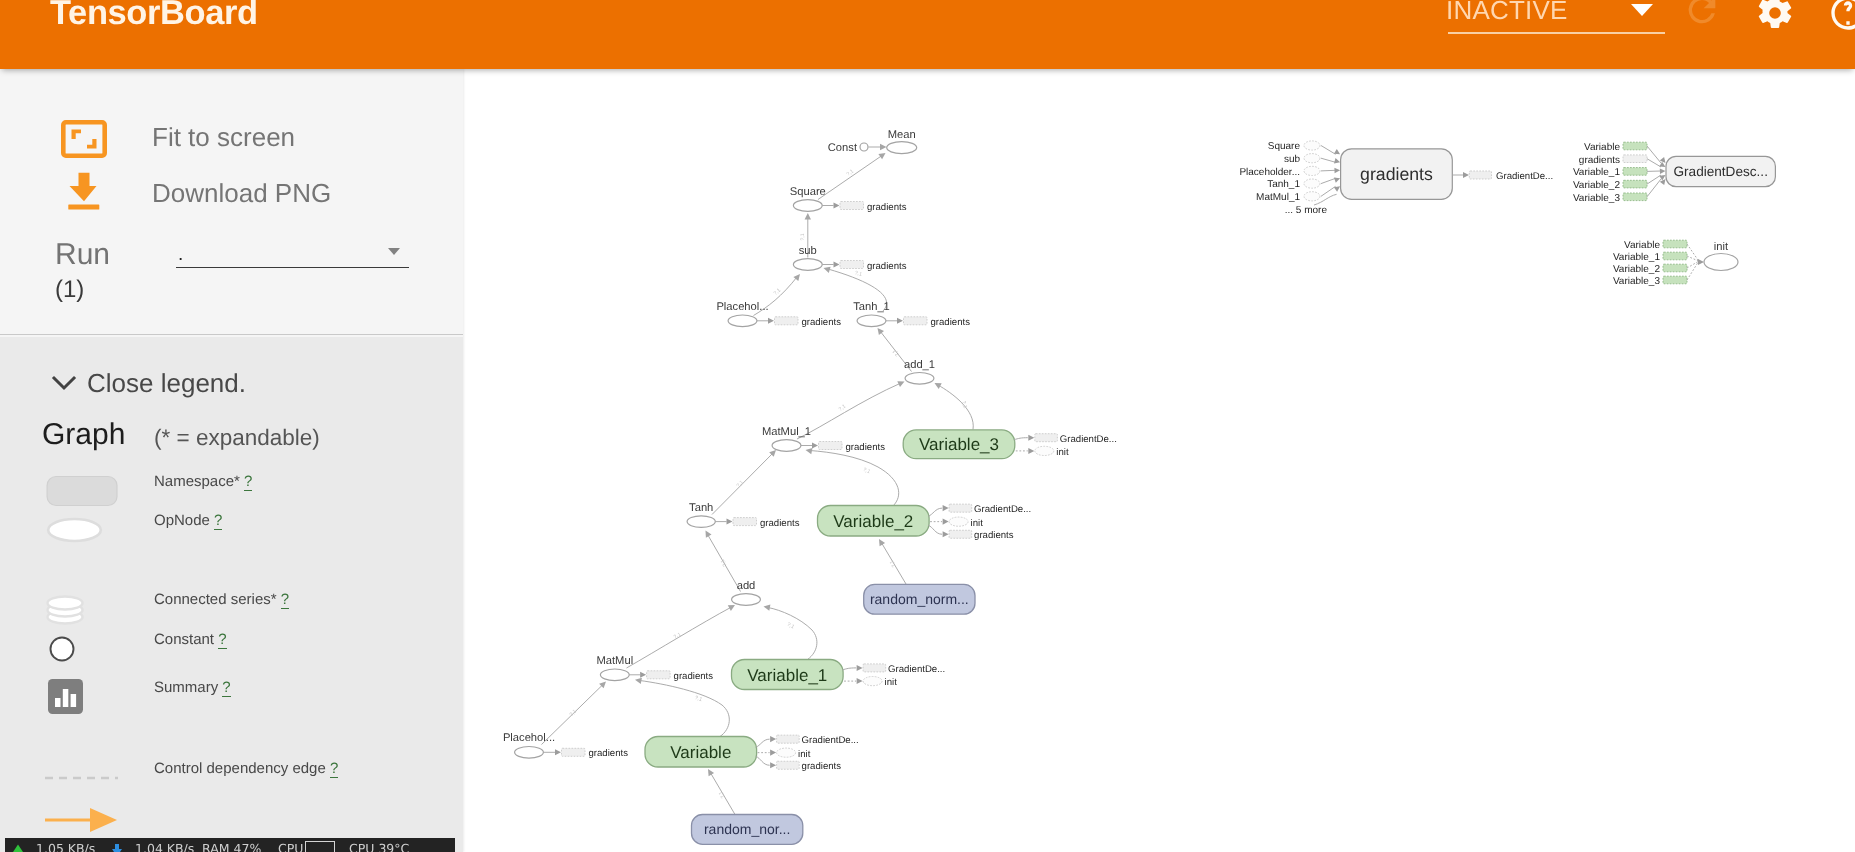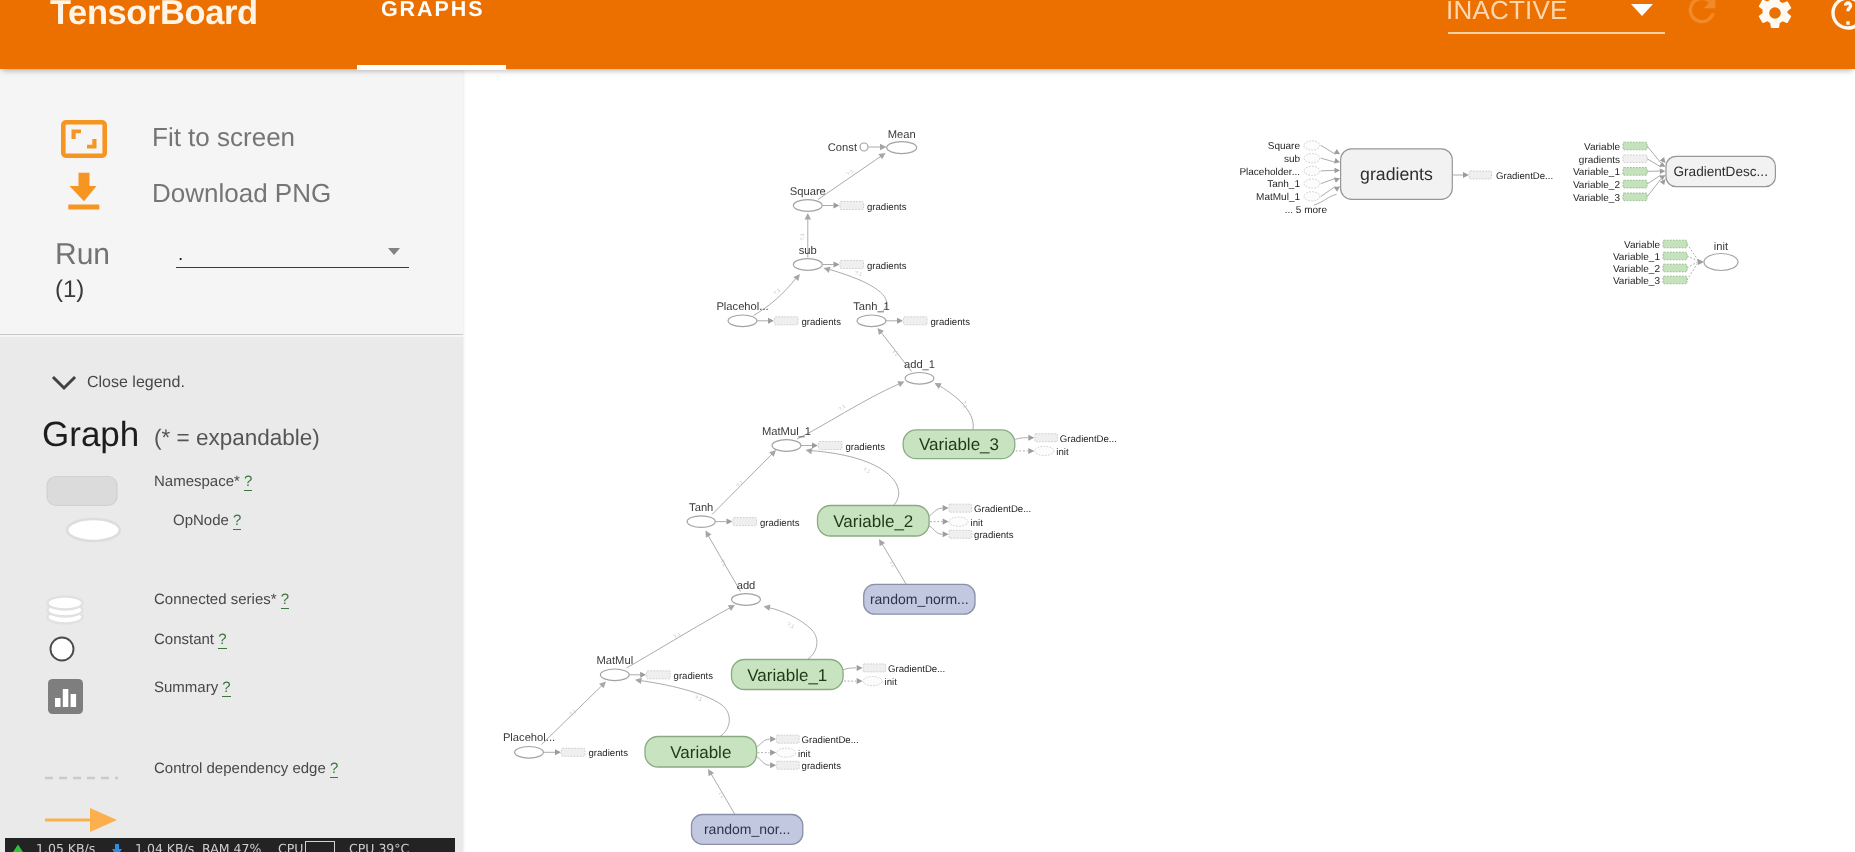--- a/index.html
+++ b/index.html
@@ -35,23 +35,23 @@
 .sb-row .lbl{position:absolute;left:152px;top:0;color:#757575;font-size:26px;line-height:56px;}
 #run-label{position:absolute;left:55px;top:169px;color:#737373;font-size:30px;line-height:34px;}
 #run-count{position:absolute;left:55px;top:206px;color:#3a3a3a;font-size:24px;line-height:30px;}
 #run-select{position:absolute;left:176px;top:172px;width:233px;height:36px;cursor:pointer;}
 #run-value{position:absolute;left:2px;top:0px;color:#212121;font-size:19px;line-height:28px;}
 #run-underline{position:absolute;left:0;right:0;top:26px;height:1.4px;background:#3a3a3a;}
 #run-caret{position:absolute;left:212px;top:7px;width:0;height:0;border-left:6.5px solid transparent;
   border-right:6.5px solid transparent;border-top:7.5px solid #828282;}
 #legend{position:absolute;left:0;top:268px;width:463px;height:517px;background:#eaeaea;}
 #legend-toggle{position:absolute;left:50px;top:29px;width:330px;height:34px;cursor:pointer;}
-#legend-toggle .lt-label{position:absolute;left:37px;top:0;color:#484848;font-size:16px;
+#legend-toggle .lt-label{position:absolute;left:37px;top:0;color:#484848;font-size:26px;
   line-height:34px;}
-#legend-title{position:absolute;left:42px;top:81px;color:#1d1d1d;font-size:35px;line-height:34px;}
+#legend-title{position:absolute;left:42px;top:81px;color:#1d1d1d;font-size:30px;line-height:34px;}
 #legend-note{position:absolute;left:154px;top:87px;color:#555;font-size:22.5px;line-height:28px;}
 .lg-item{position:absolute;left:0;width:463px;height:40px;}
 .lg-item .lg-label{position:absolute;left:154px;top:0;color:#484848;font-size:15px;line-height:40px;
   white-space:nowrap;}
 .lg-item .lg-help{color:#3c763d;border-bottom:1px solid #3c763d;cursor:pointer;padding-bottom:0px;}
 .lg-ico{position:absolute;left:40px;top:9px;width:100px;height:40px;}
 
 
 #statusbar{position:absolute;left:5px;top:838px;width:450px;height:22px;background:#232323;
   z-index:40;overflow:hidden;}
@@ -417,21 +417,21 @@
   <div class="lt-label">Close legend.</div>
 </div>
 <div id="legend-title">Graph</div>
 <div id="legend-note">(* = expandable)</div>
 <div class="lg-item" style="top:125px;">
 <div class="lg-ico"><svg width="100" height="40" viewBox="0 0 100 40">
               <rect x="7.1" y="5.5" width="69.9" height="29" rx="9" ry="9" fill="#dbdbdb" stroke="#d0d0d0" stroke-width="1.2"></rect>
             </svg></div>
 <div class="lg-label"><span>Namespace*</span> <span class="lg-help">?</span></div>
 </div>
-<div class="lg-item" style="top:164px;margin-left:19px;">
+<div class="lg-item" style="top:164px;">
 <div class="lg-ico"><svg width="100" height="40" viewBox="0 0 100 40">
               <ellipse cx="34.5" cy="20" rx="26.3" ry="11" fill="#ffffff" stroke="#dddddd" stroke-width="2.6"></ellipse>
             </svg></div>
 <div class="lg-label"><span>OpNode</span> <span class="lg-help">?</span></div>
 </div>
 <div class="lg-item" style="top:243px;padding-left:47px;">
 <div class="lg-ico"><svg width="100" height="40" viewBox="0 0 100 40">
               <ellipse cx="25" cy="28" rx="17.5" ry="6.5" fill="#ffffff" stroke="#e1e1e1" stroke-width="2.4"></ellipse>
               <ellipse cx="25" cy="21" rx="17.5" ry="6.5" fill="#ffffff" stroke="#e1e1e1" stroke-width="2.4"></ellipse>
               <ellipse cx="25" cy="14" rx="17.5" ry="6.5" fill="#ffffff" stroke="#e1e1e1" stroke-width="2.4"></ellipse>
@@ -463,24 +463,20 @@
 <div class="lg-ico"><svg width="100" height="40" viewBox="0 0 100 40">
               <line x1="5" y1="20" x2="54" y2="20" stroke="#fbb04d" stroke-width="2.8"></line>
               <path d="M50 8 L77 20 L50 32 Z" fill="#fbb04d"></path>
             </svg></div>
 </div>
 </div>
 </div>
 
 <div id="topbar">
   <div id="brand">TensorBoard</div>
-  <div id="tab-graphs">
-    <span>GRAPHS</span>
-    <div class="tabbar"></div>
-  </div>
   <div id="inactive-wrap">
     <div id="inactive-label">INACTIVE</div>
     <div id="inactive-underline"></div>
     <div id="caret"></div>
   </div>
   <div class="hicon" style="left:1682px;top:14px;">
     <svg width="40" height="40" viewBox="0 0 24 24">
       <path d="M17.65 6.35A7.958 7.958 0 0 0 12 4a8 8 0 1 0 7.73 10h-2.08A6 6 0 1 1 12 6c1.66 0 3.14.69 4.22 1.78L13 11h7V4l-2.35 2.35z" fill="#f08a2a"></path>
     </svg>
   </div>

